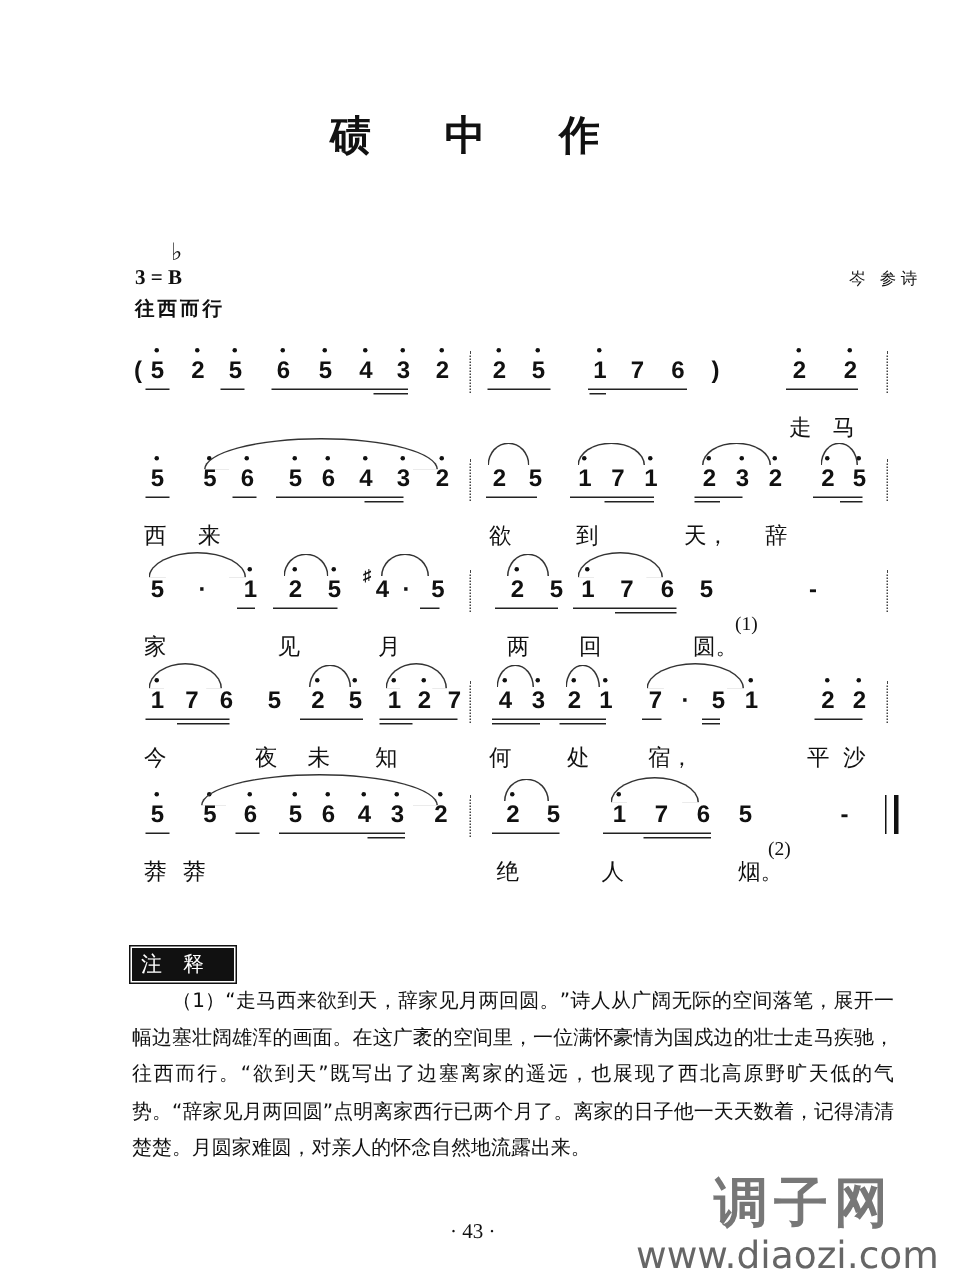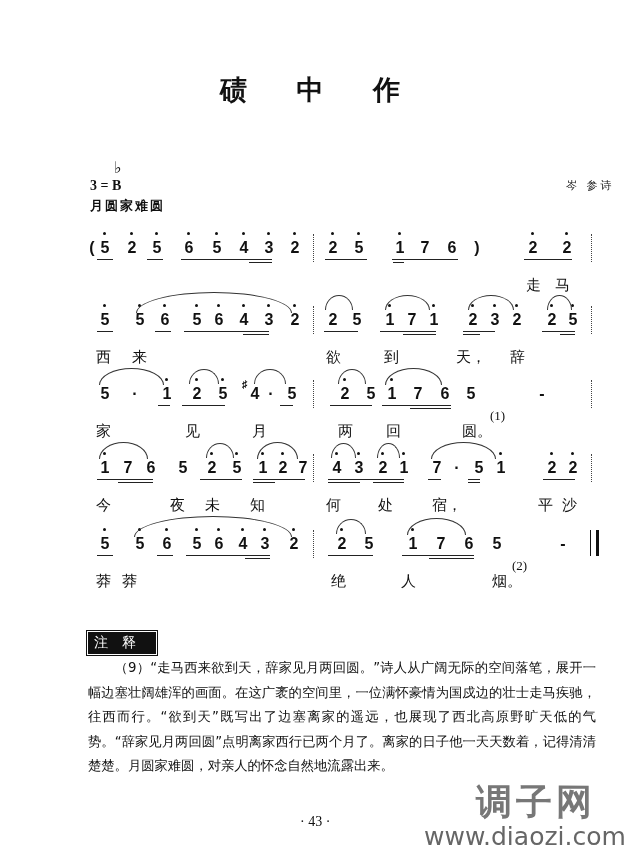--- a/index.html
+++ b/index.html
@@ -33,21 +33,21 @@
   .wm-cn { position:absolute; left:476px; top:778px; font-size:36px; font-weight:bold; color:#777; letter-spacing:4px; }
   .wm-url { position:absolute; left:424px; top:822px; font-size:25px; color:#666; font-family:"DejaVu Sans", sans-serif; }
 </style>
 </head>
 <body>
 
 <div class="title">碛 中 作</div>
 
 <div class="abs flat">♭</div>
 <div class="abs key">3 = B</div>
-<div class="abs tempo">月圆家难圆</div>
+<div class="abs tempo">往西而行</div>
 <div class="abs poet">岑 参诗</div>
 
 <div id="score">
     <div class="row" style="top: 238px;">
       <div class="note" style="left: 88px; width: 8px;">(</div>
       <div class="note" style="left: 98px;">5<span class="dot-hi"></span></div>
       <div class="note" style="left: 125px;">2<span class="dot-hi"></span></div>
       <div class="note" style="left: 150px;">5<span class="dot-hi"></span></div>
       <div class="note" style="left: 182px;">6<span class="dot-hi"></span></div>
       <div class="note" style="left: 210px;">5<span class="dot-hi"></span></div>
@@ -239,18 +239,18 @@
       <div class="lyric" style="left: 122px; top: 38px;">莽</div>
       <div class="lyric" style="left: 331px; top: 38px;">绝</div>
       <div class="lyric" style="left: 401px; top: 38px;">人</div>
       <div class="lyric" style="left: 492px; top: 38px;">烟。</div>
       <div class="fn" style="left: 512px; top: 24px;">(2)</div>
     </div>
   </div>
 
 <div class="notes-label">注释</div>
 <div class="notes-text">
-  <p>（9）“走马西来欲到天，辞家见月两回圆。”诗人从广阔无际的空间落笔，展开一幅边塞壮阔雄浑的画面。在这广袤的空间里，一位满怀豪情为国戍边的壮士走马疾驰，往西而行。“欲到天”既写出了边塞离家的遥远，也展现了西北高原野旷天低的气势。“辞家见月两回圆”点明离家西行已两个月了。离家的日子他一天天数着，记得清清楚楚。月圆家难圆，对亲人的怀念自然地流露出来。</p>
+  <p>（1）“走马西来欲到天，辞家见月两回圆。”诗人从广阔无际的空间落笔，展开一幅边塞壮阔雄浑的画面。在这广袤的空间里，一位满怀豪情为国戍边的壮士走马疾驰，往西而行。“欲到天”既写出了边塞离家的遥远，也展现了西北高原野旷天低的气势。“辞家见月两回圆”点明离家西行已两个月了。离家的日子他一天天数着，记得清清楚楚。月圆家难圆，对亲人的怀念自然地流露出来。</p>
 </div>
 
 <div class="page-num">· 43 ·</div>
 <div class="wm-cn">调子网</div>
 <div class="wm-url">www.diaozi.com</div>
 
 </body></html>

